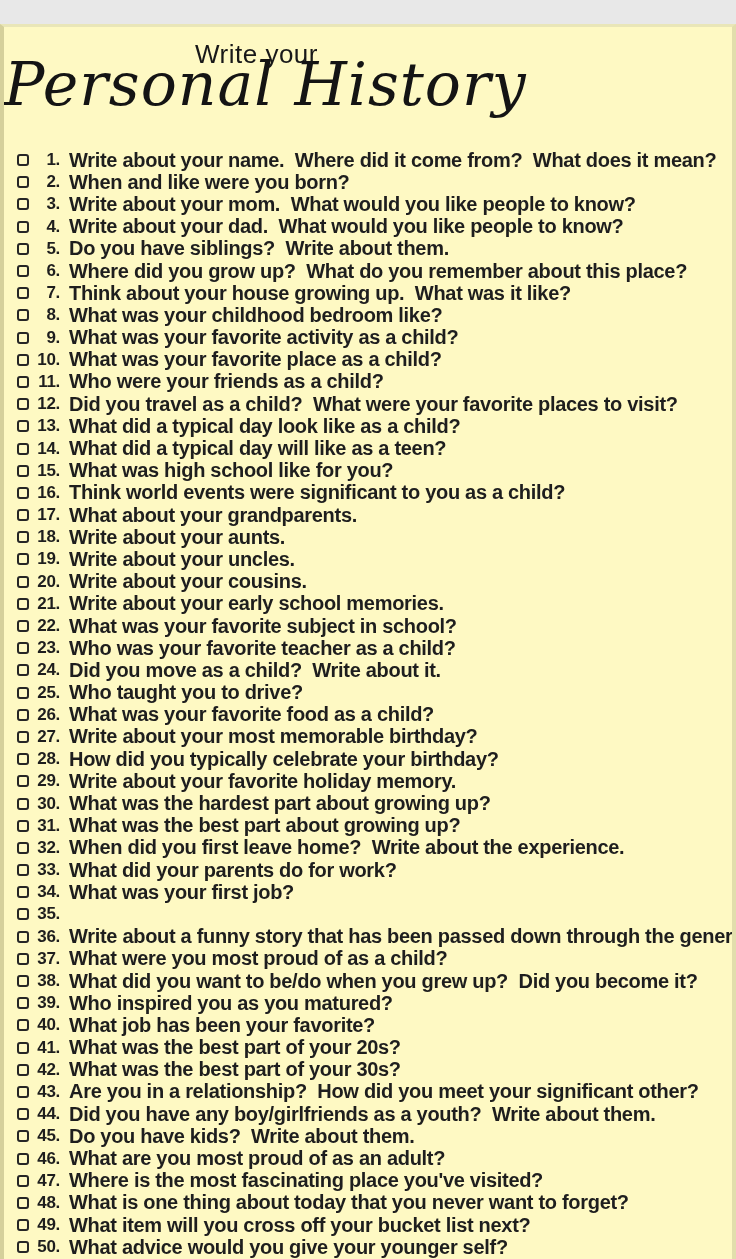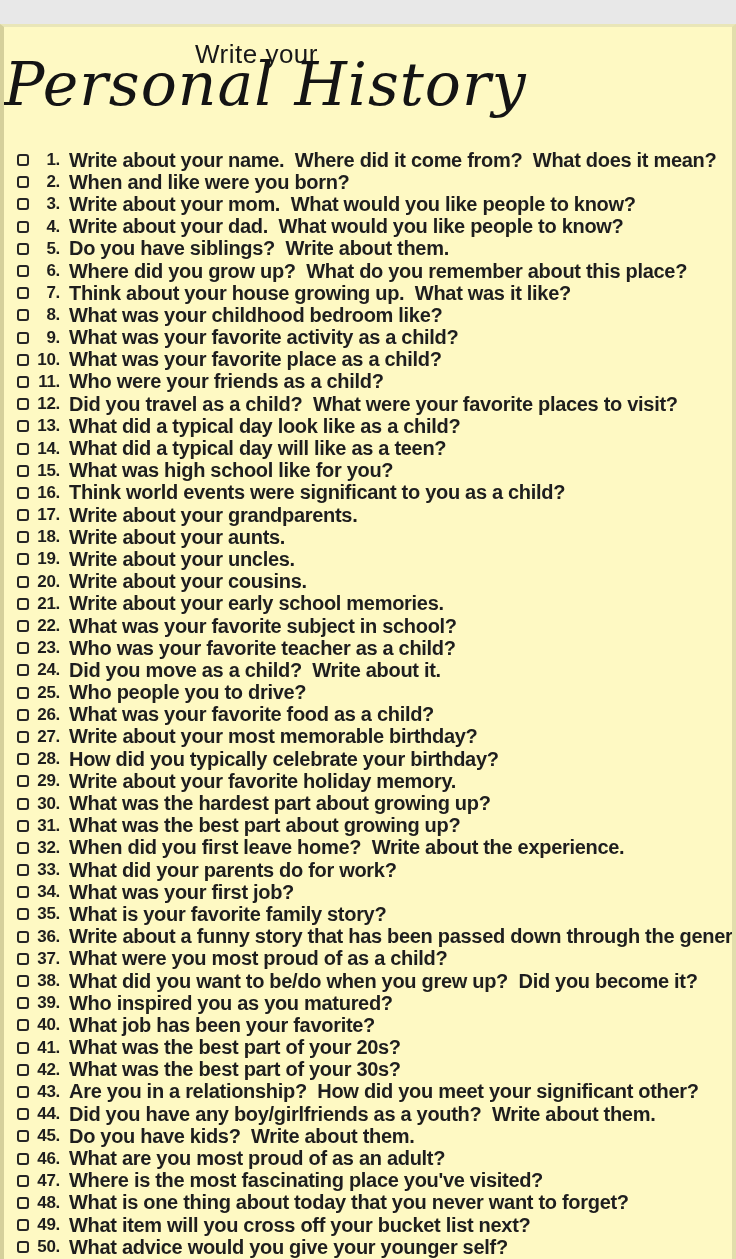--- a/index.html
+++ b/index.html
@@ -190,21 +190,21 @@
 
   <div class="row">
     <span class="checkbox"></span>
     <span class="num">16.</span>
     <span class="qtext">Think world events were significant to you as a child?</span>
   </div>
 
   <div class="row">
     <span class="checkbox"></span>
     <span class="num">17.</span>
-    <span class="qtext">Write about your grandparents.</span>
+    <span class="qtext">What about your grandparents.</span>
   </div>
 
   <div class="row">
     <span class="checkbox"></span>
     <span class="num">18.</span>
     <span class="qtext">Write about your aunts.</span>
   </div>
 
   <div class="row">
     <span class="checkbox"></span>
@@ -238,21 +238,21 @@
 
   <div class="row">
     <span class="checkbox"></span>
     <span class="num">24.</span>
     <span class="qtext">Did you move as a child?  Write about it.</span>
   </div>
 
   <div class="row">
     <span class="checkbox"></span>
     <span class="num">25.</span>
-    <span class="qtext">Who people you to drive?</span>
+    <span class="qtext">Who taught you to drive?</span>
   </div>
 
   <div class="row">
     <span class="checkbox"></span>
     <span class="num">26.</span>
     <span class="qtext">What was your favorite food as a child?</span>
   </div>
 
   <div class="row">
     <span class="checkbox"></span>
@@ -298,21 +298,20 @@
 
   <div class="row">
     <span class="checkbox"></span>
     <span class="num">34.</span>
     <span class="qtext">What was your first job?</span>
   </div>
 
   <div class="row">
     <span class="checkbox"></span>
     <span class="num">35.</span>
-    <span class="qtext">What is your favorite family story?</span>
   </div>
 
   <div class="row">
     <span class="checkbox"></span>
     <span class="num">36.</span>
     <span class="qtext">Write about a funny story that has been passed down through the generations.</span>
   </div>
 
   <div class="row">
     <span class="checkbox"></span>

